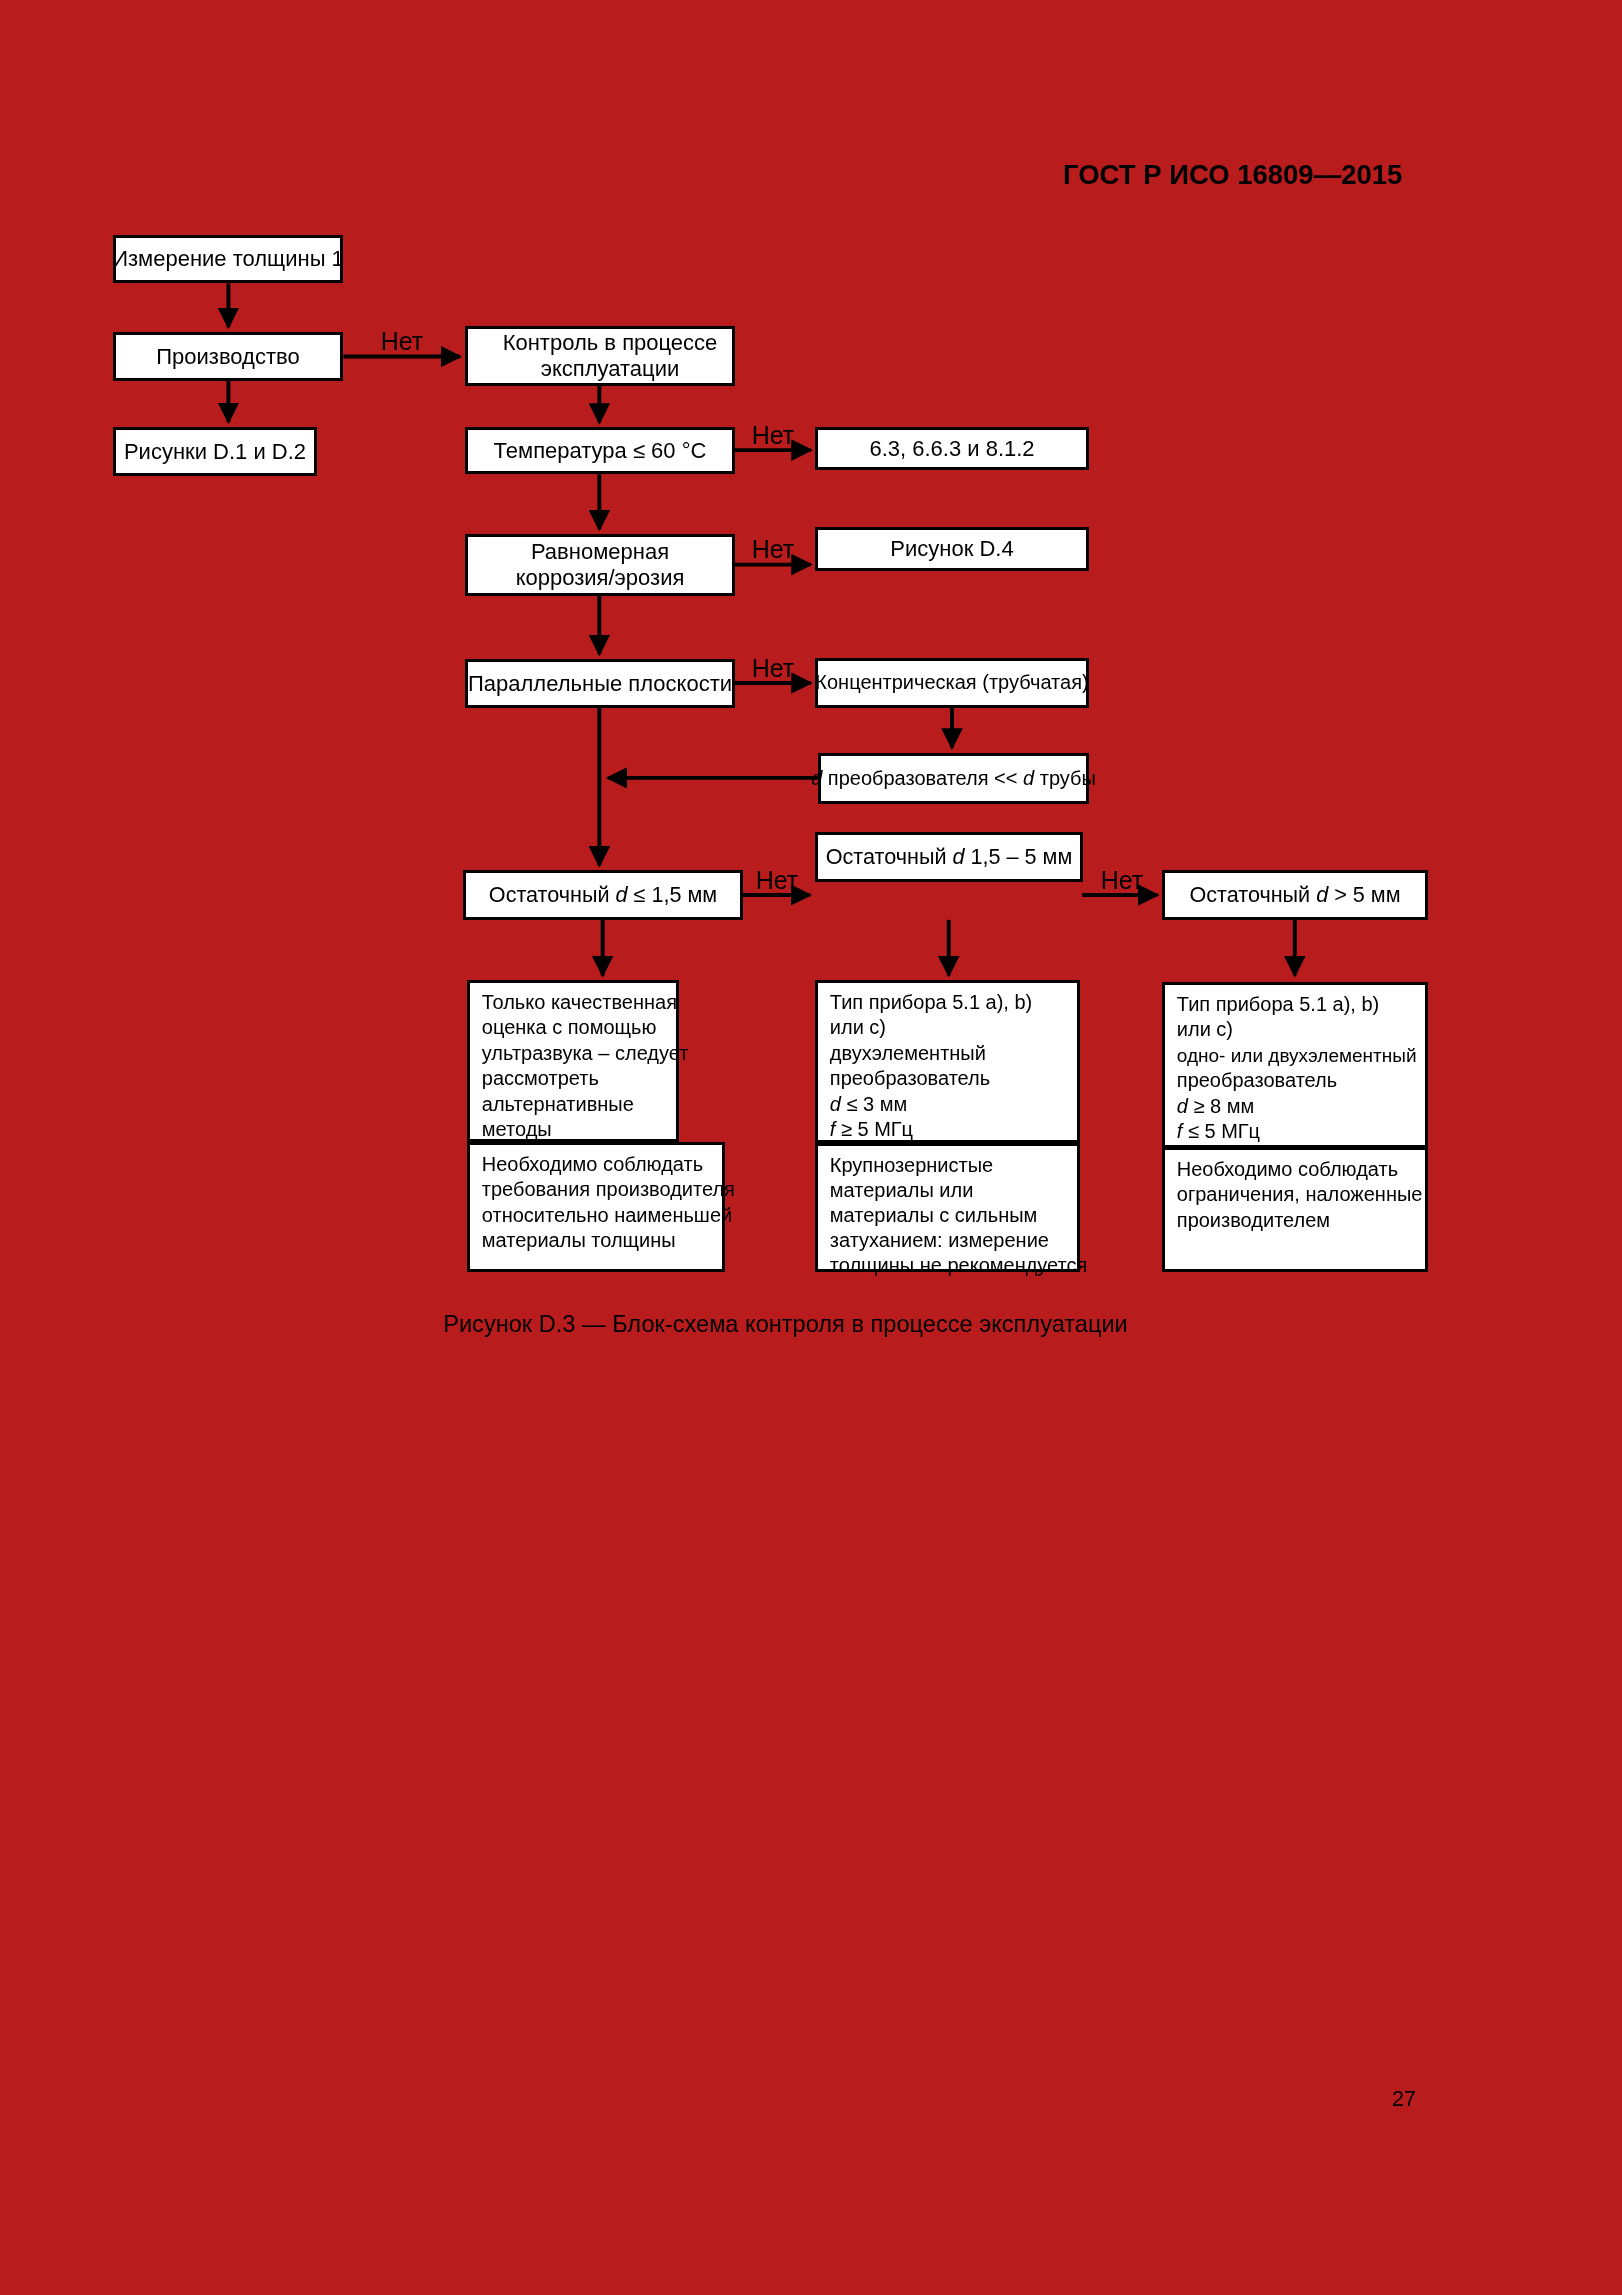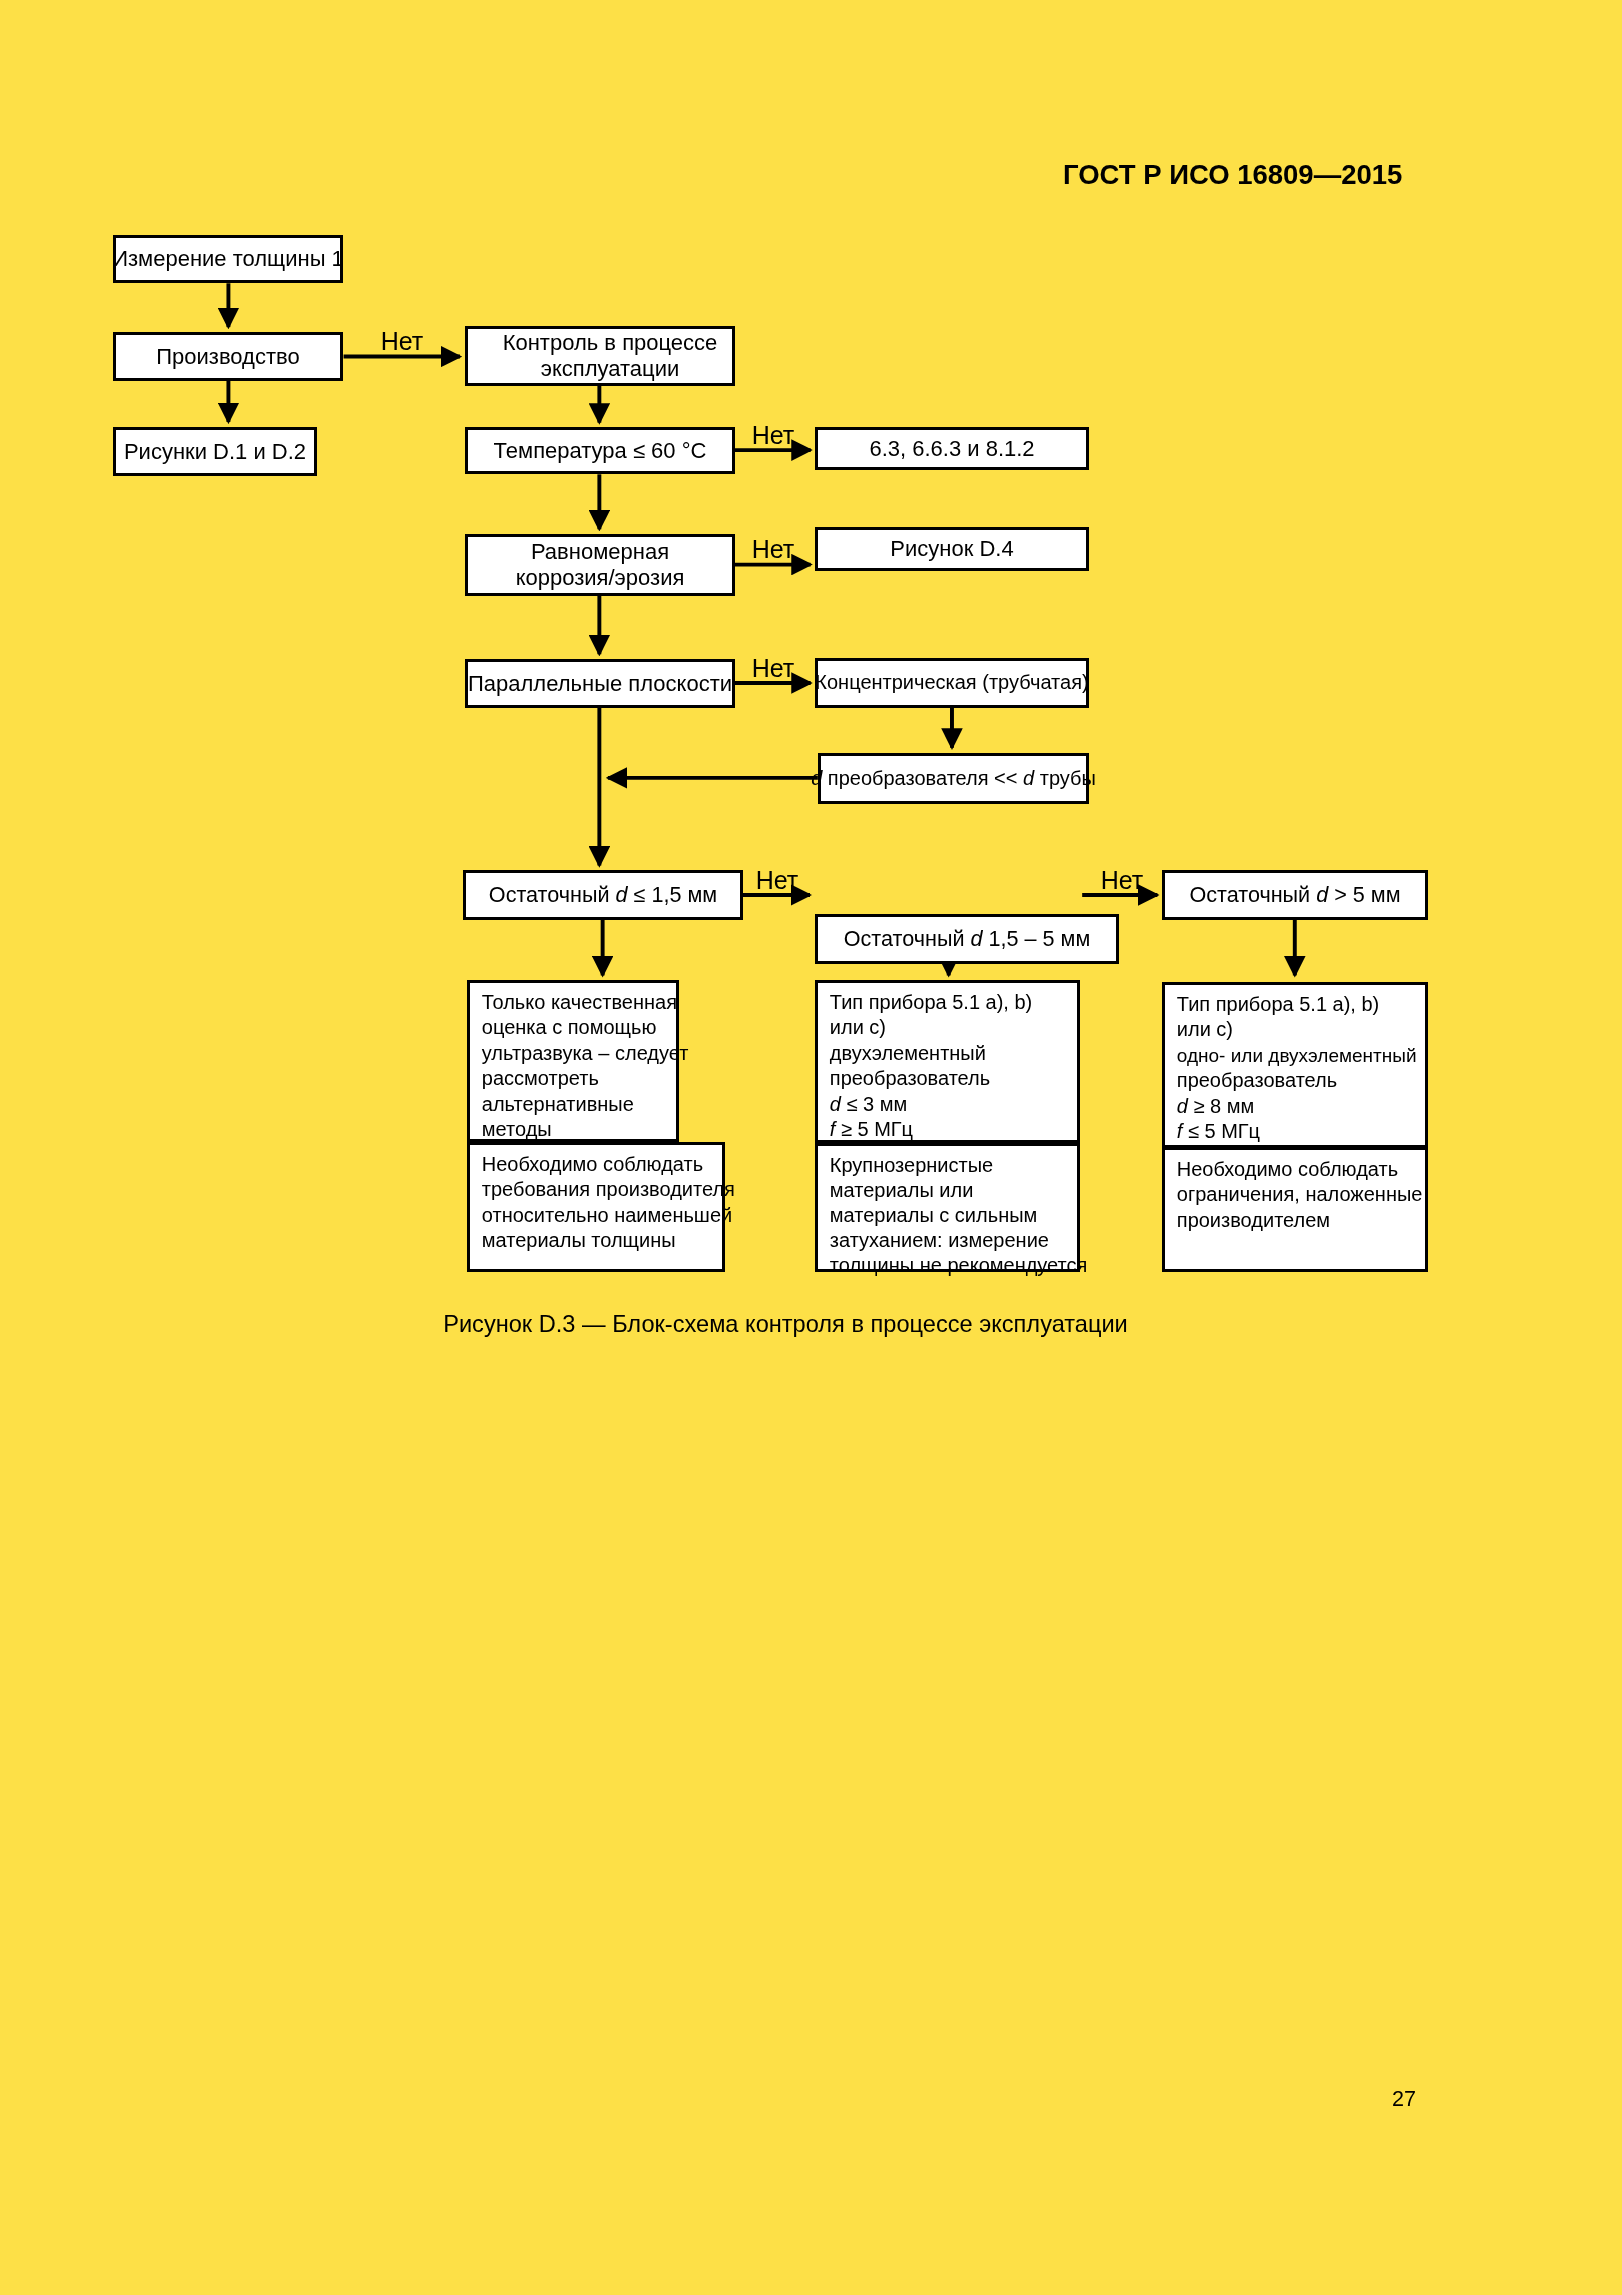--- a/index.html
+++ b/index.html
@@ -1,19 +1,19 @@
 <!DOCTYPE html>
 <html style="font-size:10.5px"><head>
 <meta charset="utf-8">
 <style>
   html,body{margin:0;padding:0;background:#e8e8e8;}
   .page{
     position:relative;
     width:1622px;height:2295px;
-    background:#fde047;
+    background:#b91c1c;
     font-family:"Liberation Sans", sans-serif;
     color:#000;
     overflow:hidden;
   }
   .hdr{
     position:absolute;left:1063px;top:159px;
     font-size:27.5px;font-weight:bold;letter-spacing:0px;
     white-space:nowrap;
   }
   .box{
@@ -128,21 +128,21 @@
   <div class="box" style="left:815px;top:658px;width:274px;height:50px;font-size:20px;">
     <div class="line">Концентрическая (трубчатая)</div>
   </div>
   <div class="box" style="left:818px;top:753px;width:271px;height:51px;font-size:20px;">
     <div class="line"><span class="it">d</span><span> преобразователя &lt;&lt; </span><span class="it">d</span><span> трубы</span></div>
   </div>
 
   <div class="box" style="left:463px;top:870px;width:280px;height:50px;font-size:21.6px;">
     <div class="line"><span>Остаточный </span><span class="it">d</span><span> ≤ 1,5 мм</span></div>
   </div>
-  <div class="box" style="left:815px;top:914px;width:304px;height:50px;font-size:21.6px;">
+  <div class="box" style="left:815px;top:832px;width:268px;height:50px;font-size:21.6px;">
     <div class="line"><span>Остаточный </span><span class="it">d</span><span> 1,5 – 5 мм</span></div>
   </div>
   <div class="box" style="left:1162px;top:870px;width:266px;height:50px;font-size:21.6px;">
     <div class="line"><span>Остаточный </span><span class="it">d</span><span> &gt; 5 мм</span></div>
   </div>
 
   <div class="outcome" style="left:467px;top:980px;width:212px;height:162px;">
     <div class="line">Только качественная</div>
     <div class="line">оценка с помощью</div>
     <div class="line">ультразвука – следует</div>

